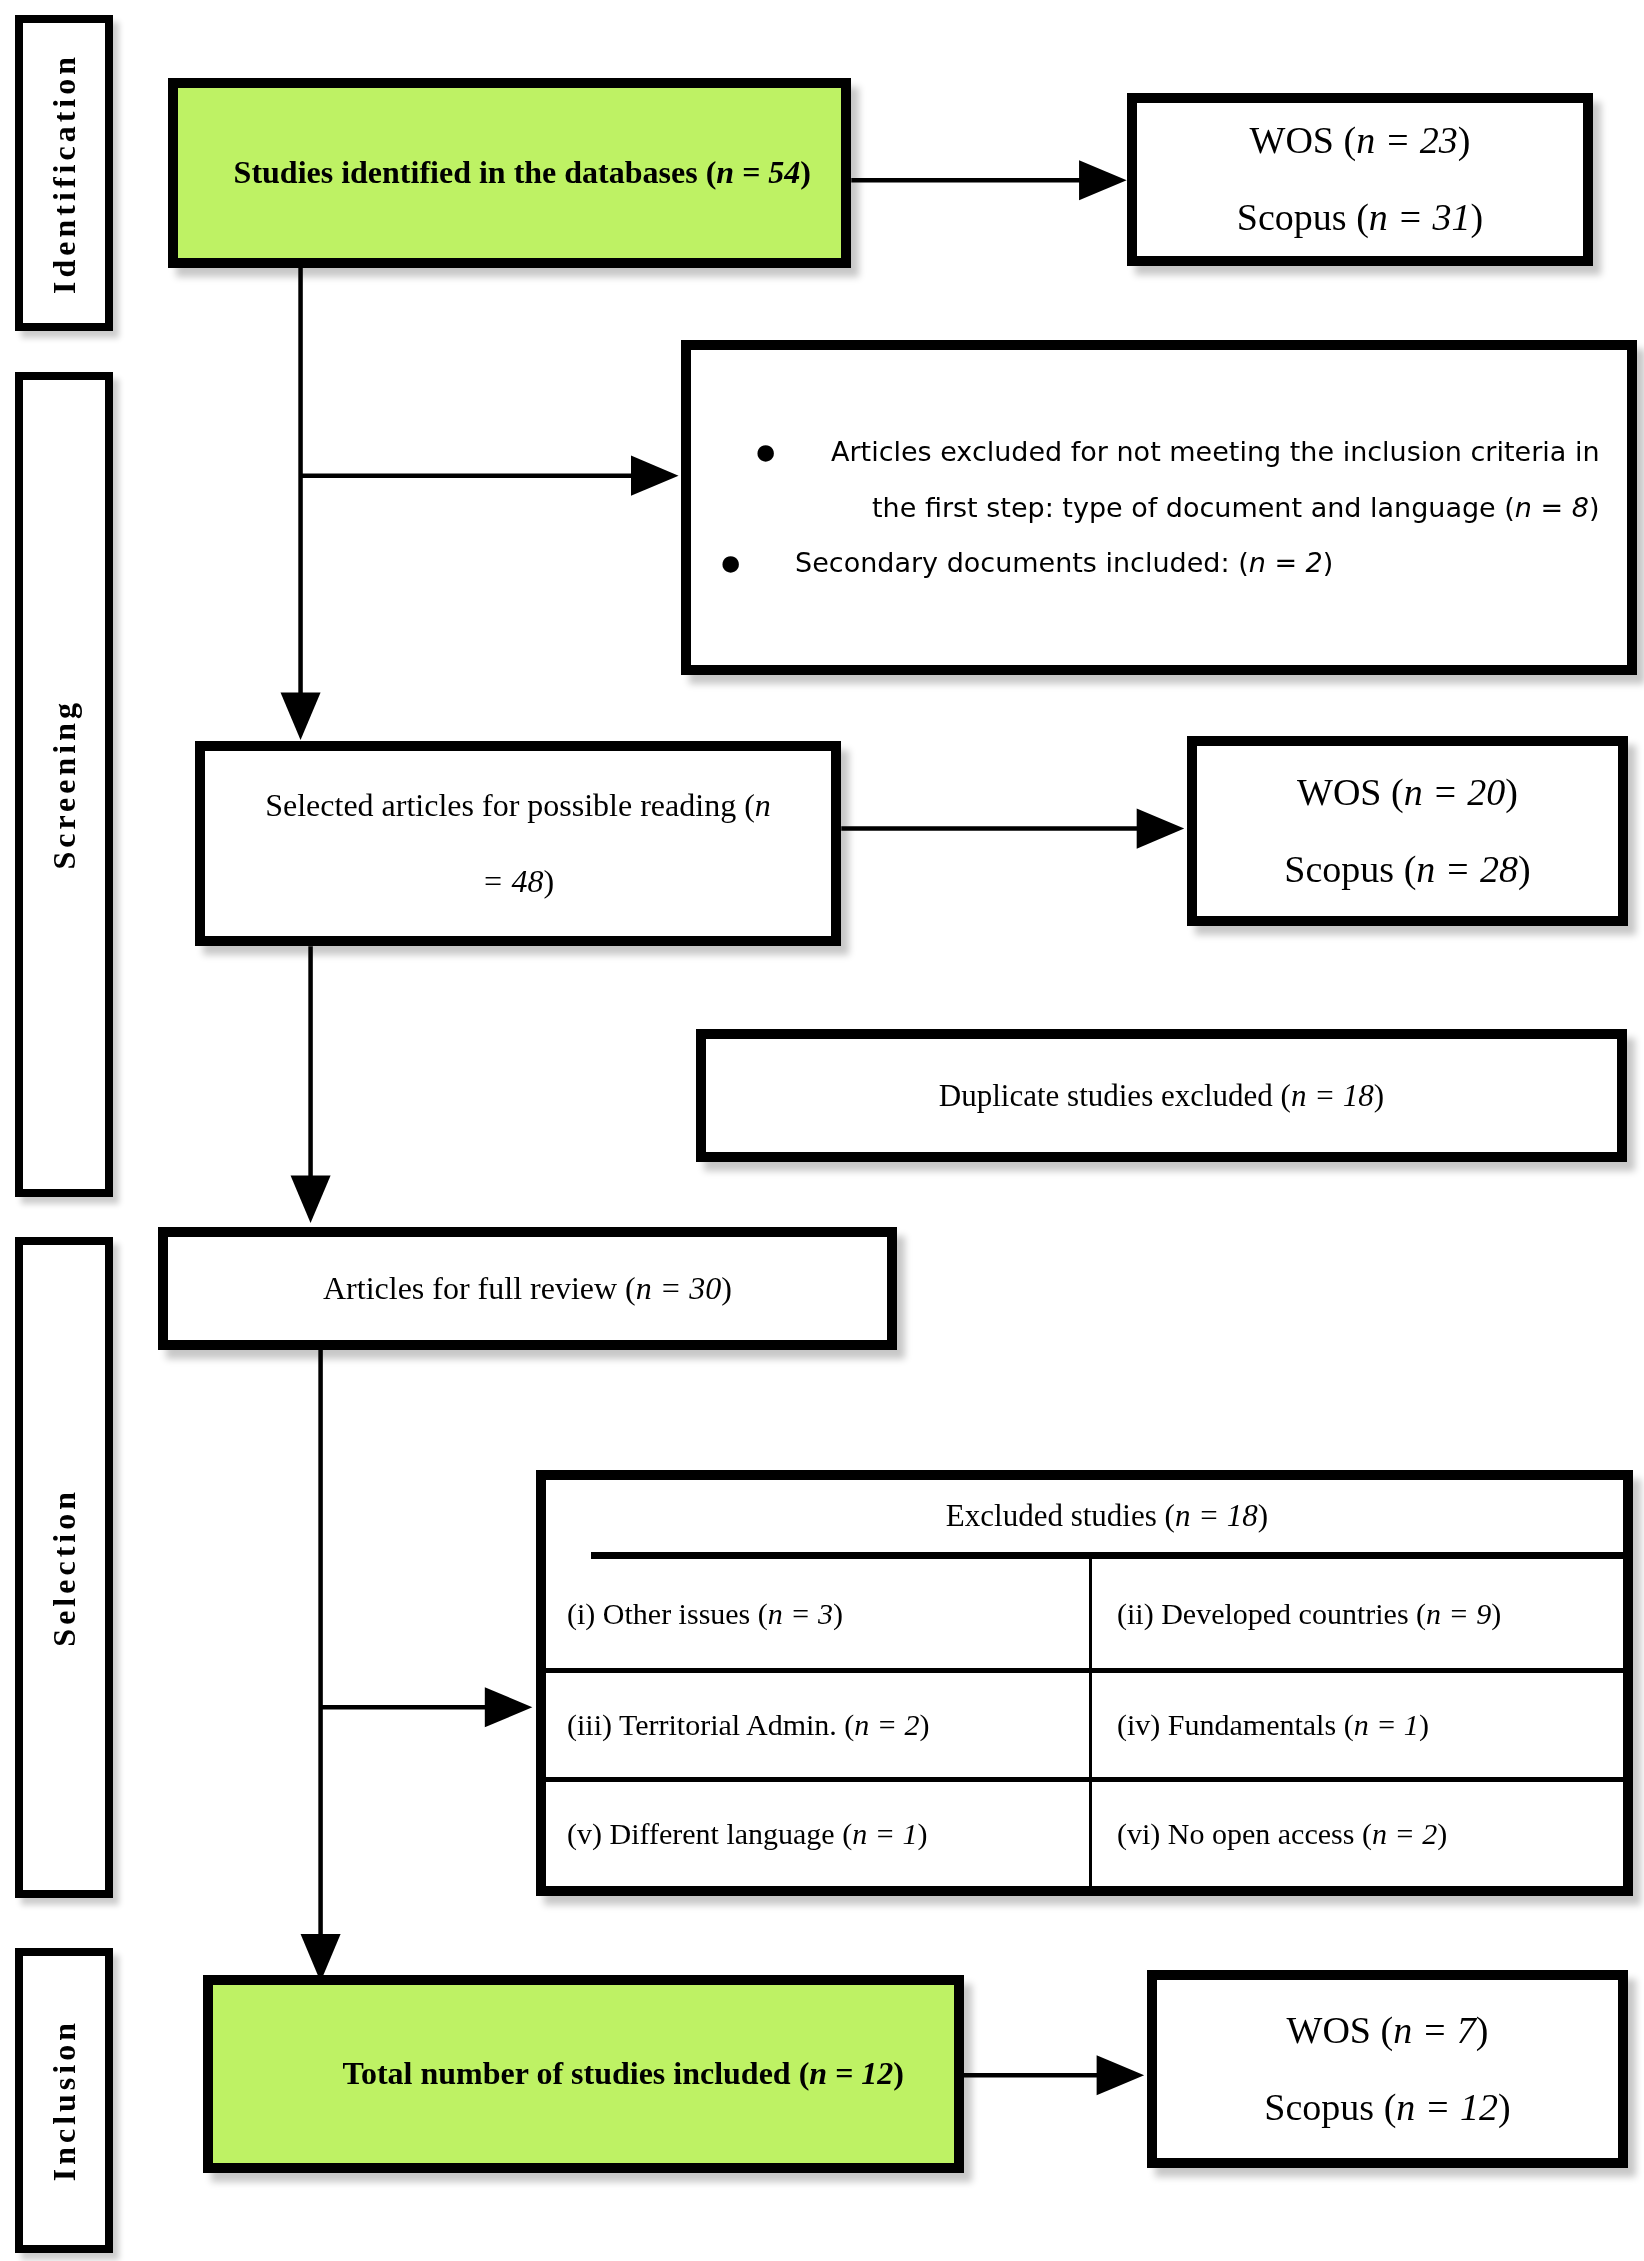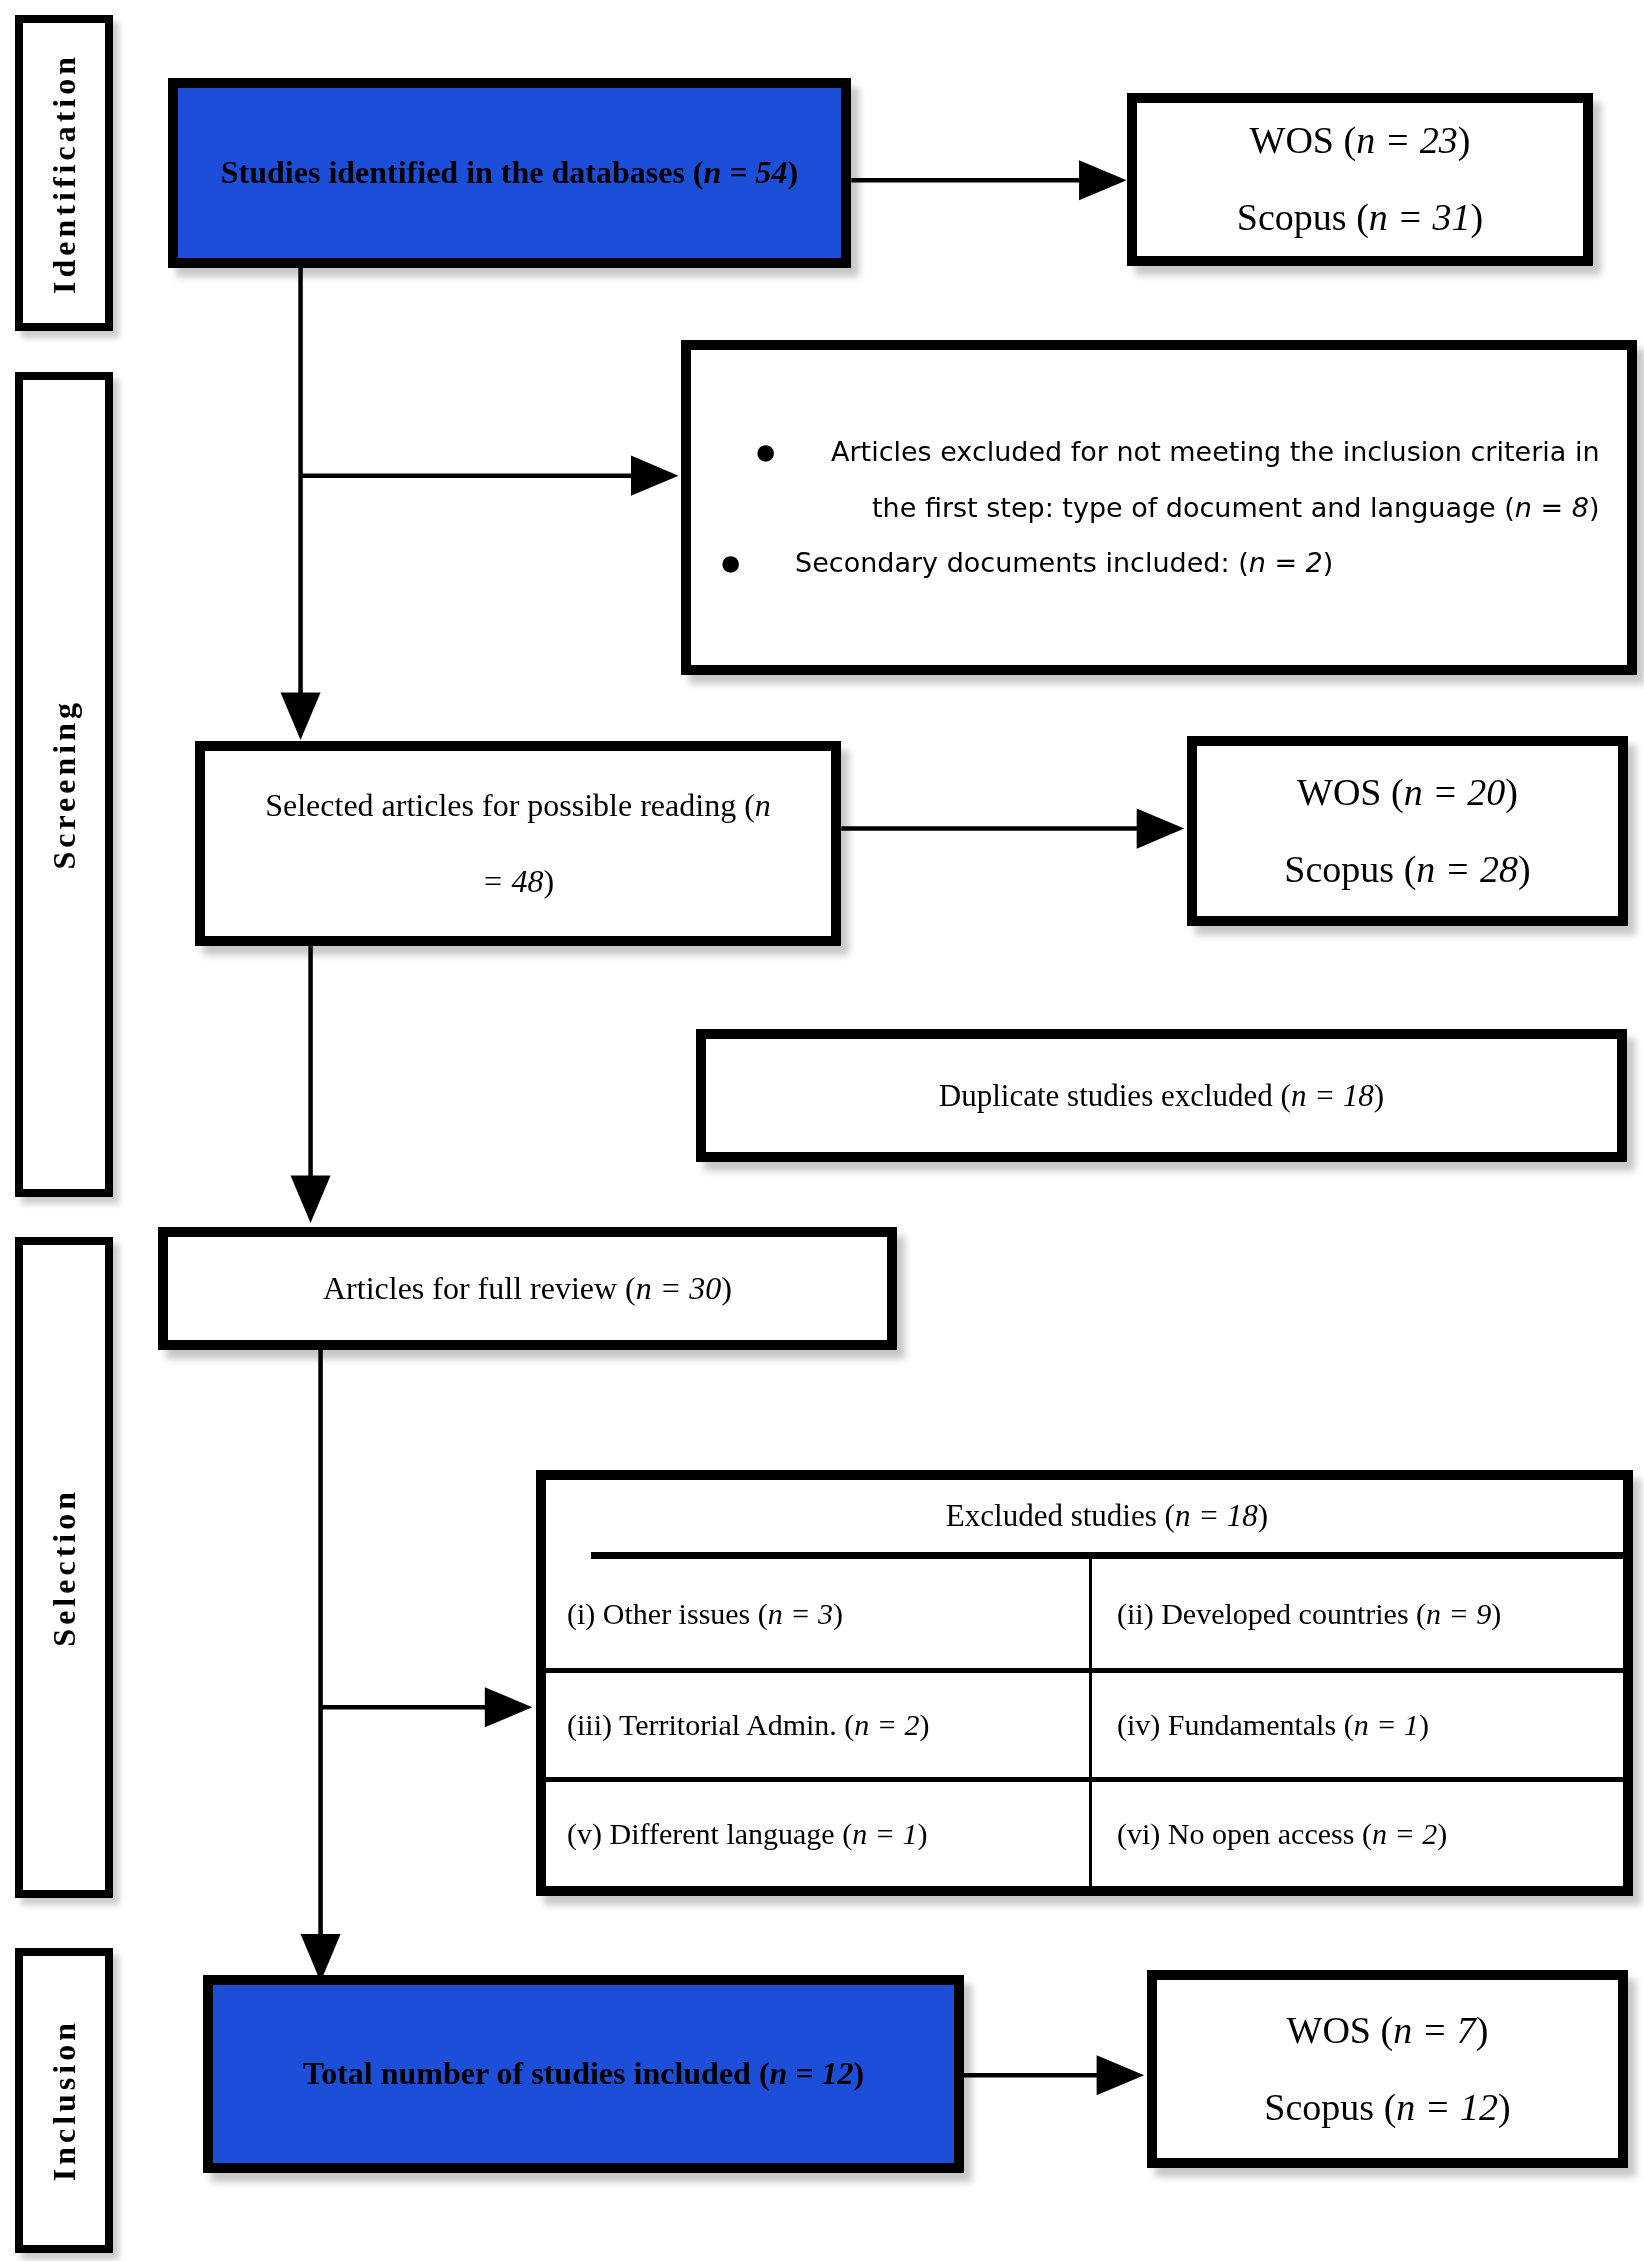--- a/index.html
+++ b/index.html
@@ -2,21 +2,21 @@
 <html style="font-size:8px"><head>
 <meta charset="utf-8">
 <style>
   html,body{margin:0;padding:0;background:#ffffff;}
   #canvas{position:relative;width:1645px;height:2261px;background:#ffffff;overflow:hidden;
           font-family:"Liberation Serif",serif;color:#000;}
 
   .box{position:absolute;box-sizing:border-box;border:10px solid #000;background:#fff;
        display:flex;flex-direction:column;align-items:center;justify-content:center;
        text-align:center;box-shadow:8px 9px 7px rgba(0,0,0,0.22);}
-  .gray{background:#1d4ed8;}
+  .gray{background:#bef264;align-items:flex-end;}
   .serif-lg{font-size:32px;line-height:2.35;}
   .bold{font-weight:bold;}
 
   .stage{position:absolute;box-sizing:border-box;left:15px;width:98px;border:8px solid #000;
          background:#fff;display:flex;align-items:center;justify-content:center;
          box-shadow:6px 7px 6px rgba(0,0,0,0.2);}
   .stage span{writing-mode:vertical-rl;transform:rotate(180deg);
               font-family:"Liberation Serif",serif;font-weight:bold;font-size:32px;
               letter-spacing:4px;white-space:nowrap;}
 

